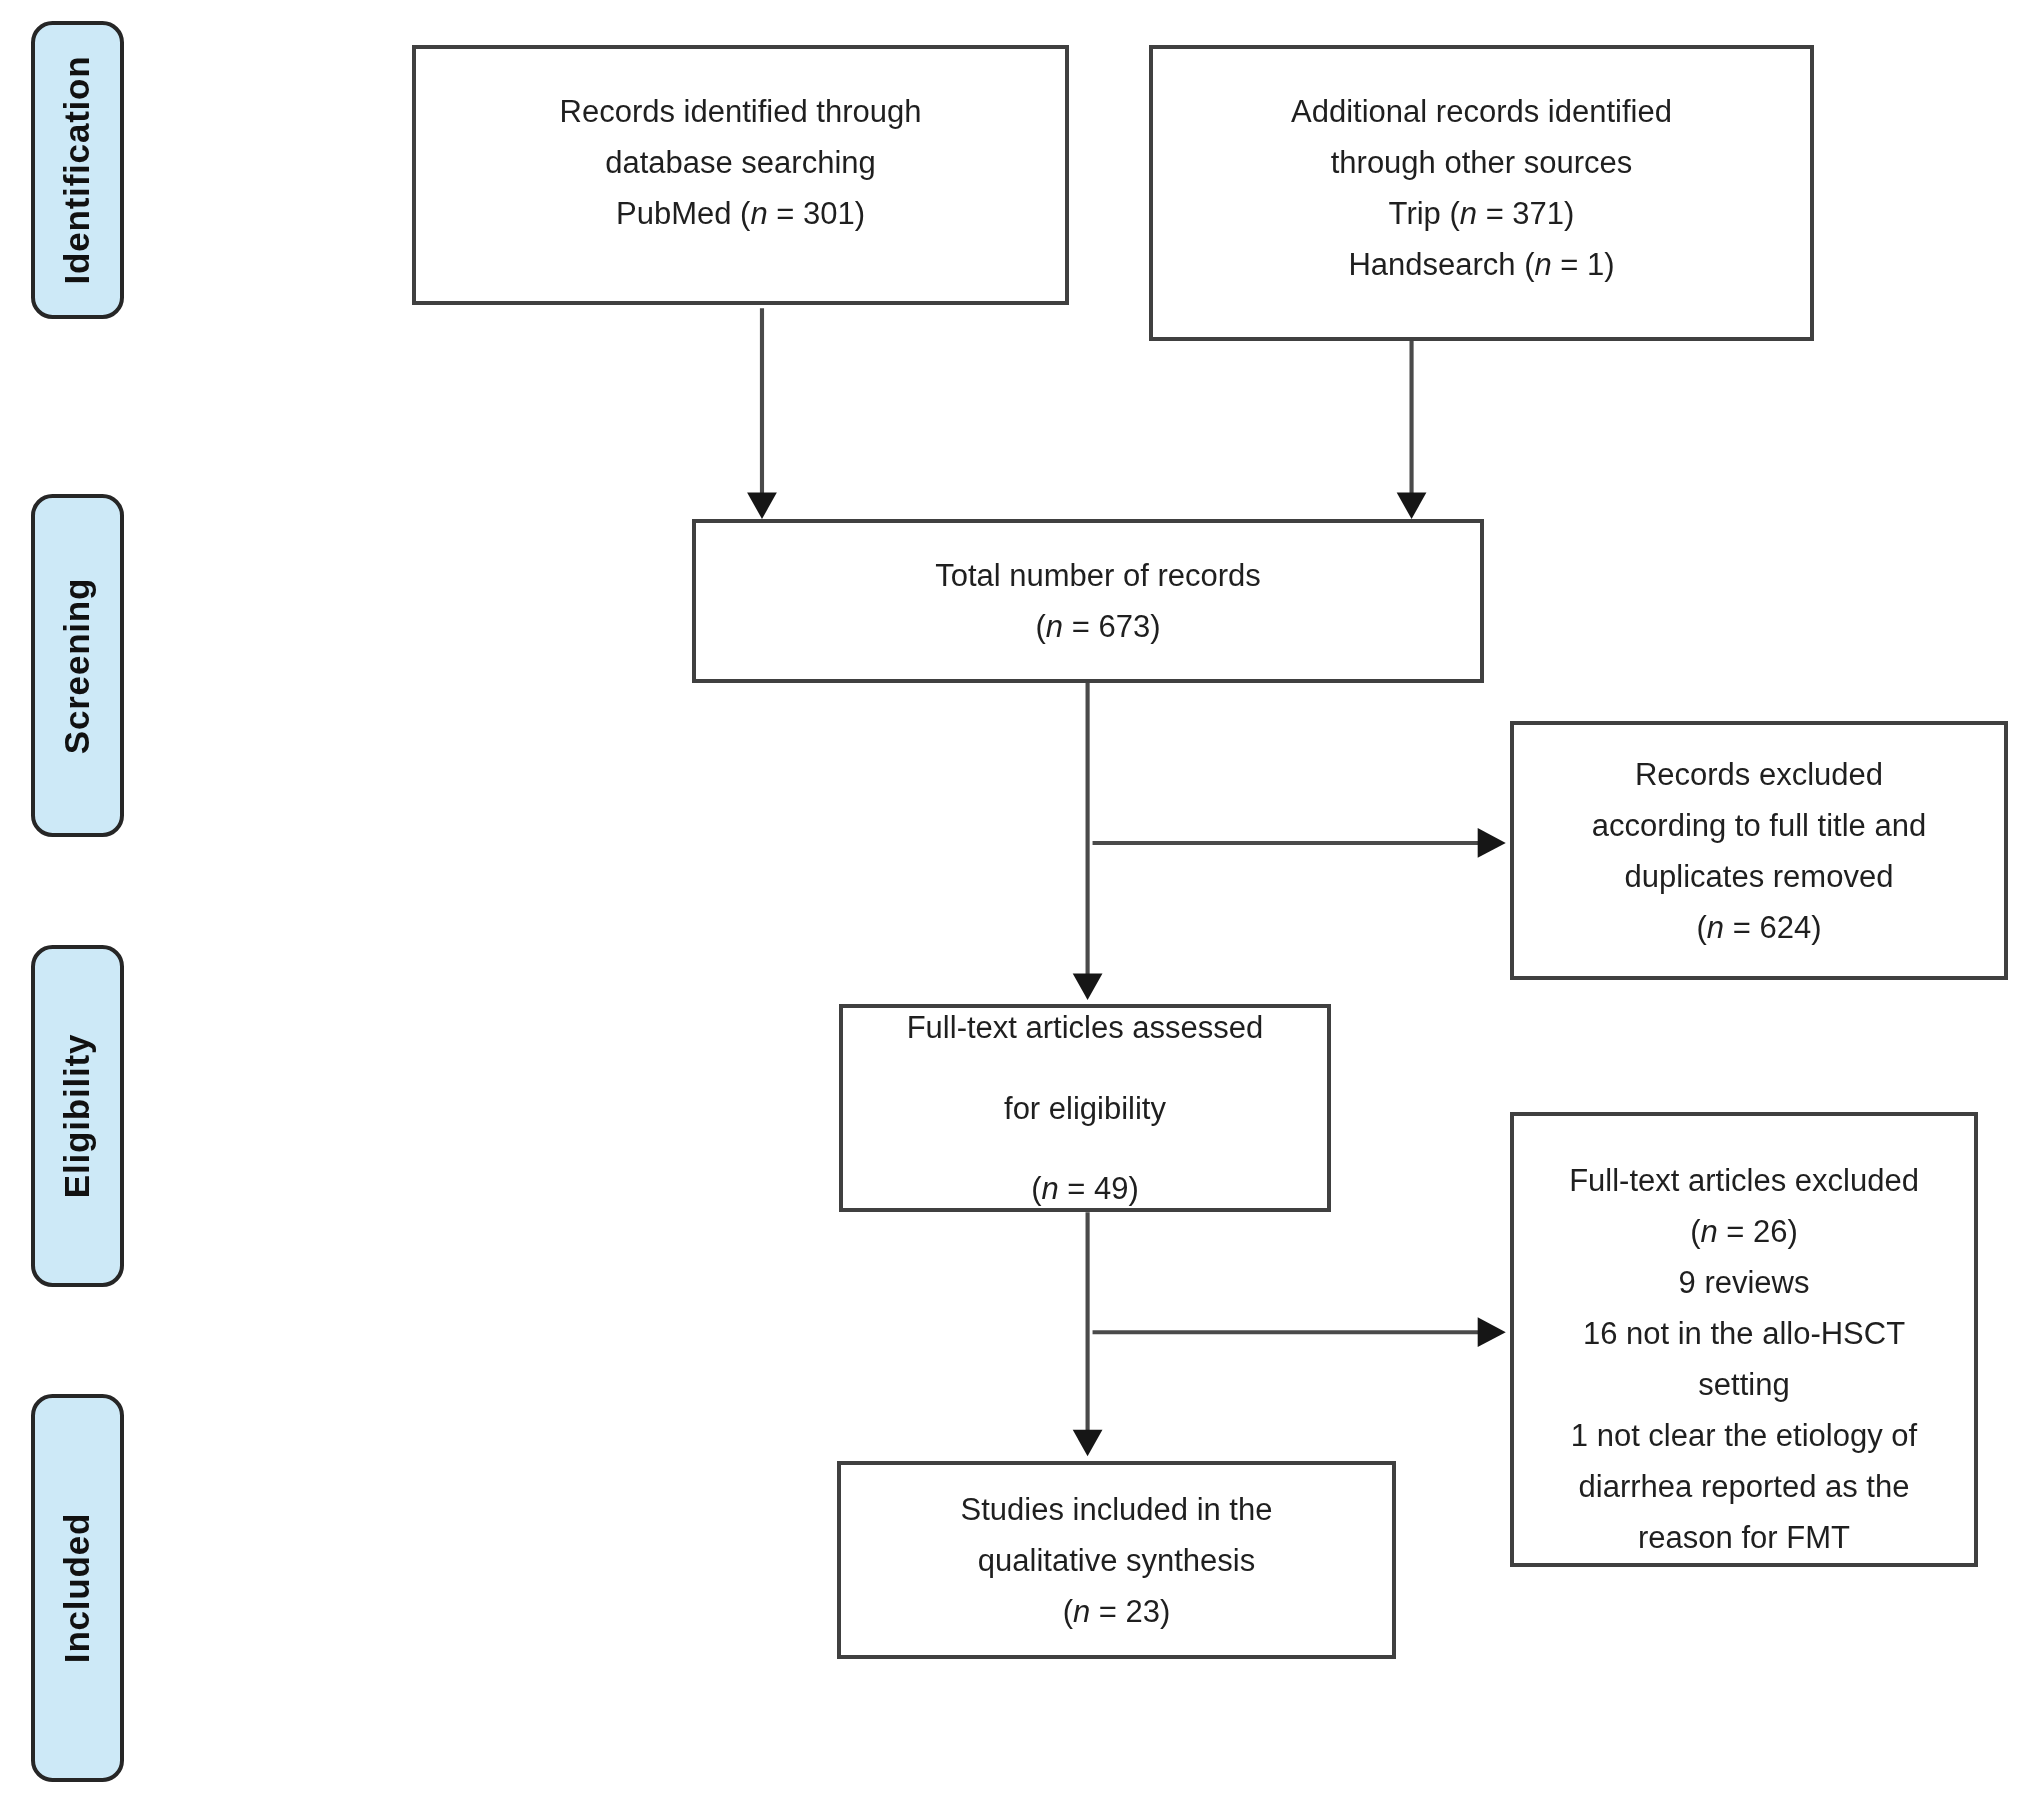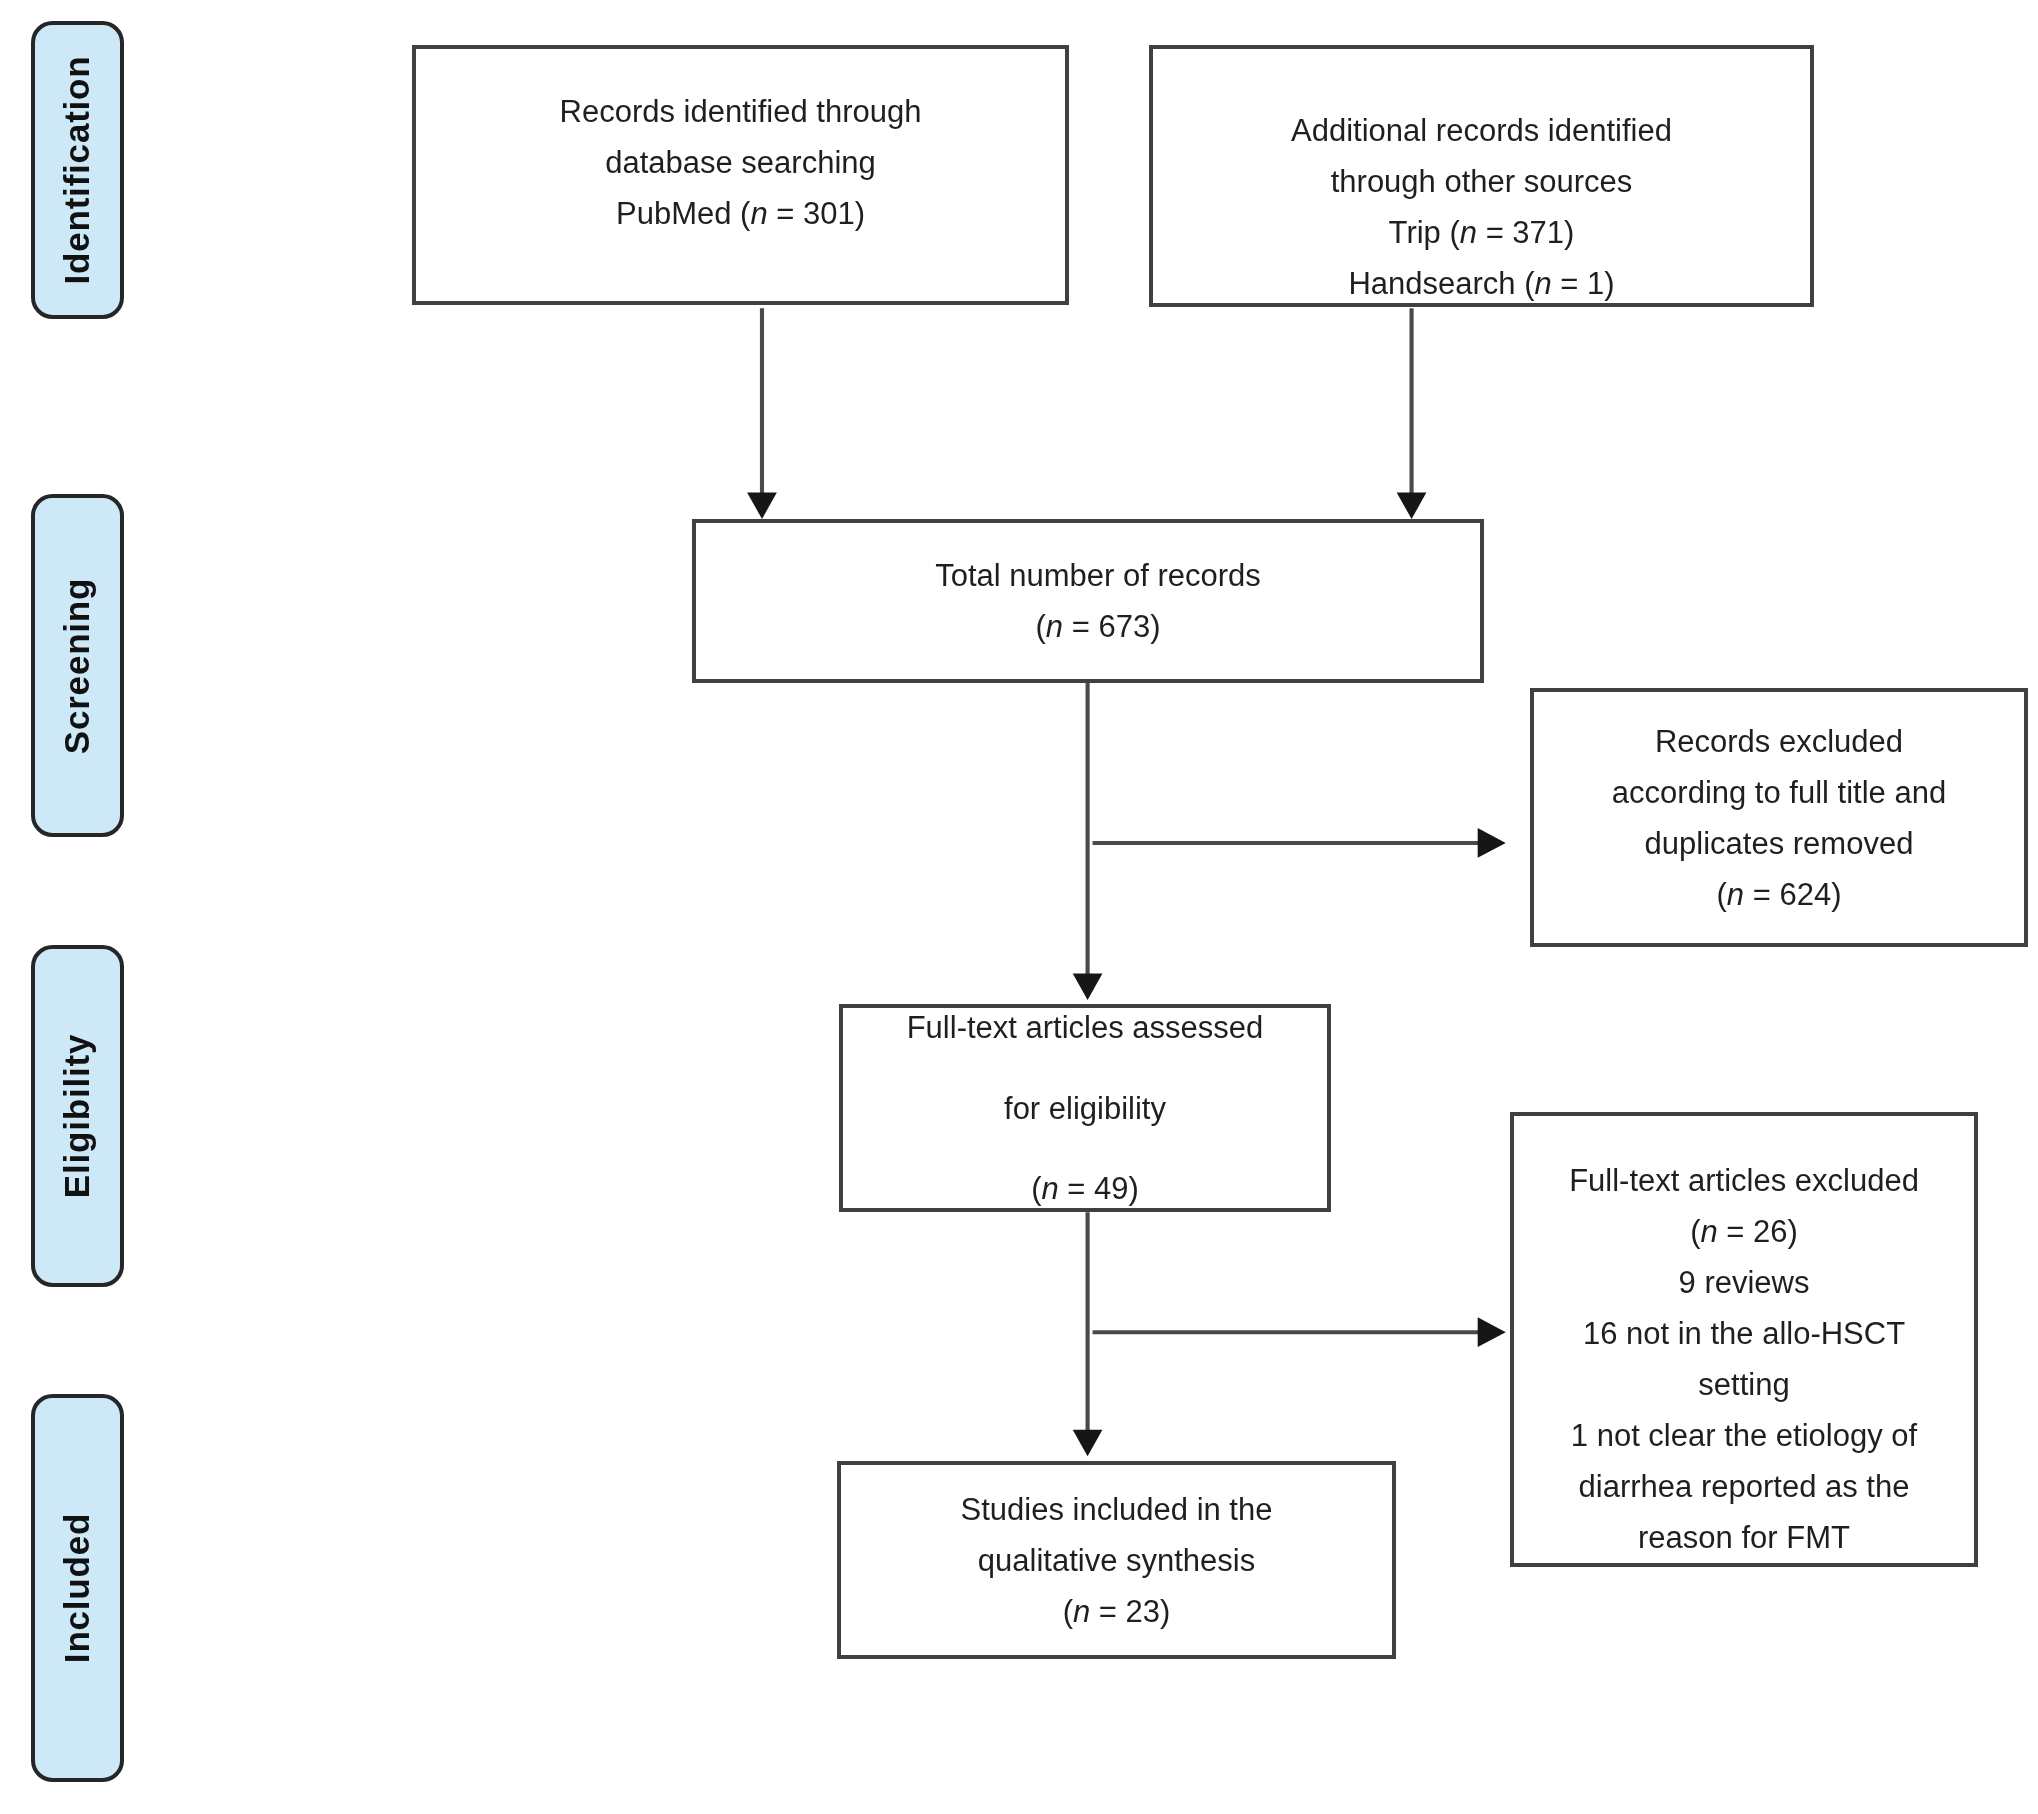--- a/index.html
+++ b/index.html
@@ -49,23 +49,23 @@
     text-align:center;
     font-size:31px;line-height:39px;
     z-index:1;
     gap:12px;
   }
   .fbox.top-align{justify-content:flex-start;padding-top:43px;}
   .fbox.center-align{justify-content:center;}
   .bx-line{width:100%;}
   .bx-line i{font-style:italic;}
   #box-records-identified{left:412px;top:45px;width:657px;height:260px;}
-  #box-additional-records{left:1149px;top:45px;width:665px;height:262px;justify-content:flex-end;}
+  #box-additional-records{left:1149px;top:45px;width:665px;height:296px;}
   #box-total-records{left:692px;top:519px;width:792px;height:164px;padding-left:20px;}
-  #box-records-excluded{left:1510px;top:688px;width:498px;height:259px;margin-left:20px;}
+  #box-records-excluded{left:1510px;top:721px;width:498px;height:259px;}
   #box-fulltext-assessed{left:839px;top:1004px;width:492px;height:208px;justify-content:space-between;}
   #box-fulltext-excluded{left:1510px;top:1112px;width:468px;height:455px;padding-top:45px;}
   #box-studies-included{left:837px;top:1461px;width:559px;height:198px;}
   
   #arrow-layer{position:absolute;left:0;top:0;z-index:0;}
   #arrow-layer line{stroke:var(--arrow);stroke-width:5;}
   #arrow-layer polygon{fill:#161616;}
 </style>
 </head>
 <body>

